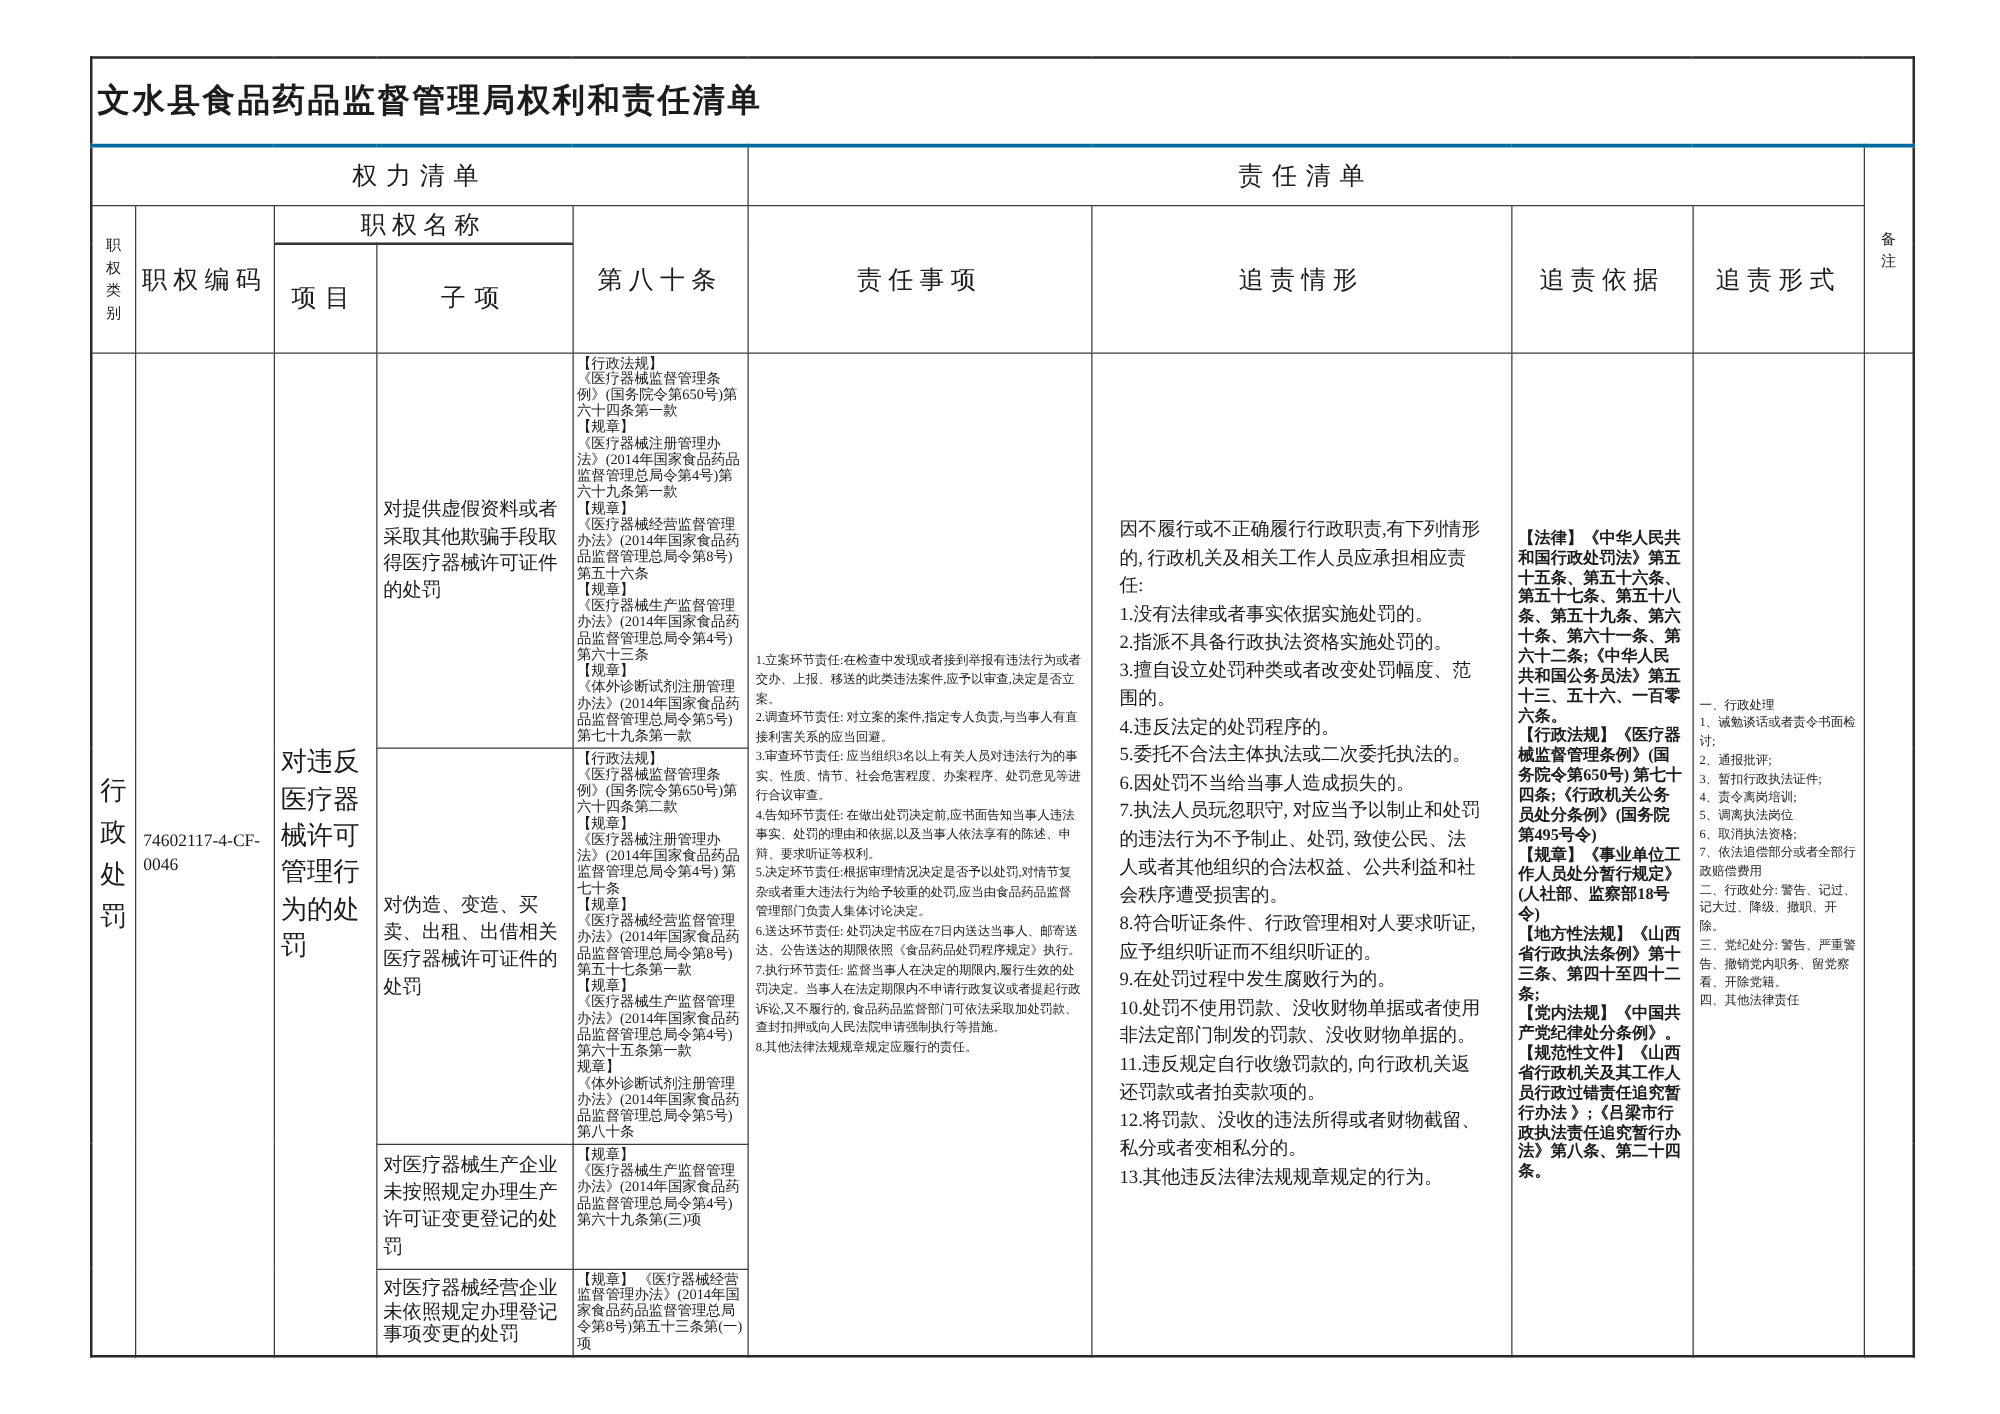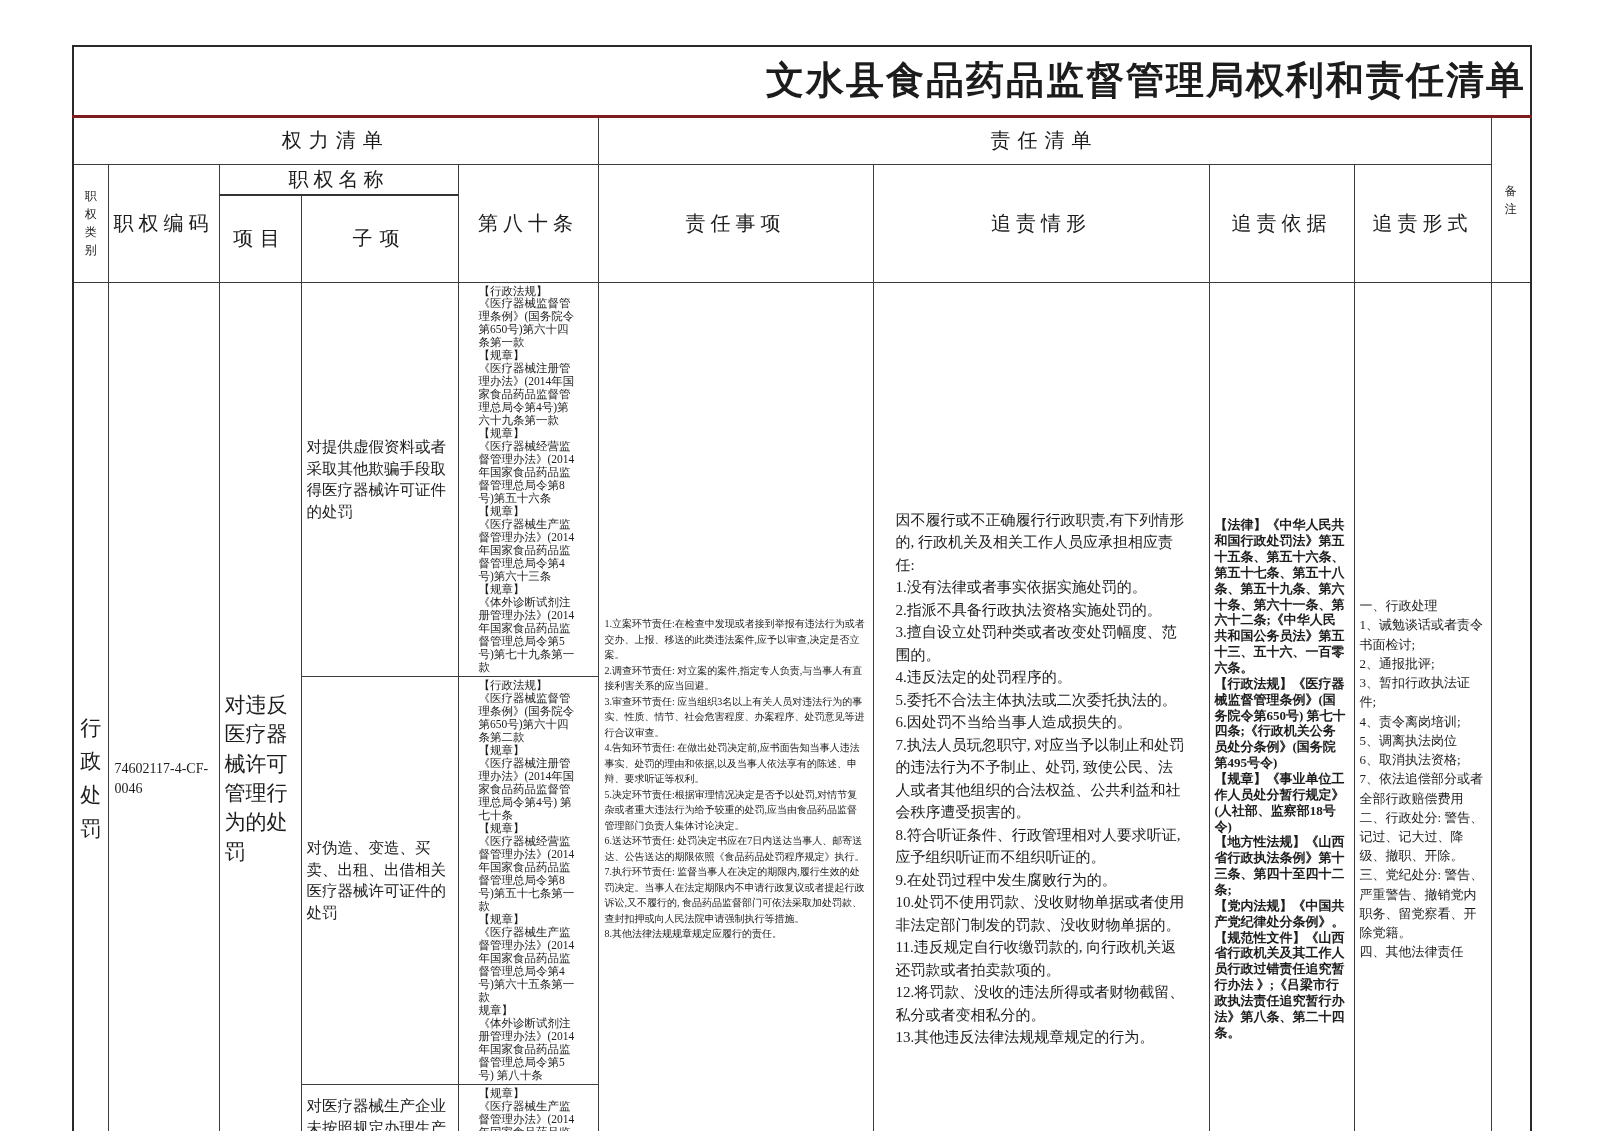--- a/index.html
+++ b/index.html
@@ -16,22 +16,22 @@
   td{
     border:1px solid #3c3c3c;
     vertical-align:middle;
     padding:2px 4px;
     overflow:hidden;
     background:#fff;
   }
   
   tr.title-row{height:70px;}
   td.title-cell{
-    border-bottom:3px solid #7f1d1d;
-    text-align:right;font-size:38px;font-weight:bold;letter-spacing:2px;
+    border-bottom:3px solid #0369a1;
+    text-align:left;font-size:26px;font-weight:bold;letter-spacing:2px;
   }
   
   tr.h1{height:48px;}
   tr.h2{height:31px;}
   tr.h3{height:87px;}
   td.hcell{text-align:center;font-size:20px;letter-spacing:7px;padding:1px 2px;}
   td.hcell.tight{letter-spacing:5px;margin-left:44px;}
   td.name-cell{border-bottom:2px solid #333;}
   
   .vtext{width:1.1em;margin:0 auto;line-height:1.5;text-align:center;font-size:12px;letter-spacing:0;}
@@ -40,26 +40,26 @@
   tr.r1{height:303px;}
   tr.r2{height:299px;}
   tr.r3{height:70px;}
   tr.r4{height:56px;}
   td.code-cell{font-size:14px;text-align:left;word-break:break-all;padding:2px 6px;line-height:1.4;}
   td.project-cell{font-size:21px;line-height:1.4;padding:2px 5px;text-align:left;}
   td.subitem-cell{font-size:15.5px;line-height:1.4;padding:6px 5px;text-align:left;}
   tr.r4 td.subitem-cell{line-height:1.2;}
   td.basis-cell{
     font-size:11.5px;line-height:1.13;vertical-align:top;
-    padding:2px 20px;white-space:pre-line;text-align:left;
+    padding:2px 3px;white-space:pre-line;text-align:left;
   }
   td.duty-cell{font-size:10px;line-height:1.55;white-space:pre-line;padding:2px 6px;text-align:left;}
   td.situations-cell{font-size:15px;line-height:1.5;white-space:pre-line;padding:2px 22px;text-align:left;}
   td.accbasis-cell{font-size:13px;line-height:1.22;white-space:pre-line;padding:2px 5px;text-align:left;font-weight:bold;}
-  td.forms-cell{font-size:13px;line-height:1.48;white-space:pre-line;padding:2px 5px;text-align:left;}
+  td.forms-cell{font-size:10px;line-height:1.48;white-space:pre-line;padding:2px 5px;text-align:left;}
   td.remarks-cell{font-size:15px;}
 </style>
 </head>
 <body>
 
 <table class="sheet">
   <colgroup>
     <col style="width:35px">
       <col style="width:111px">
       <col style="width:82px">

